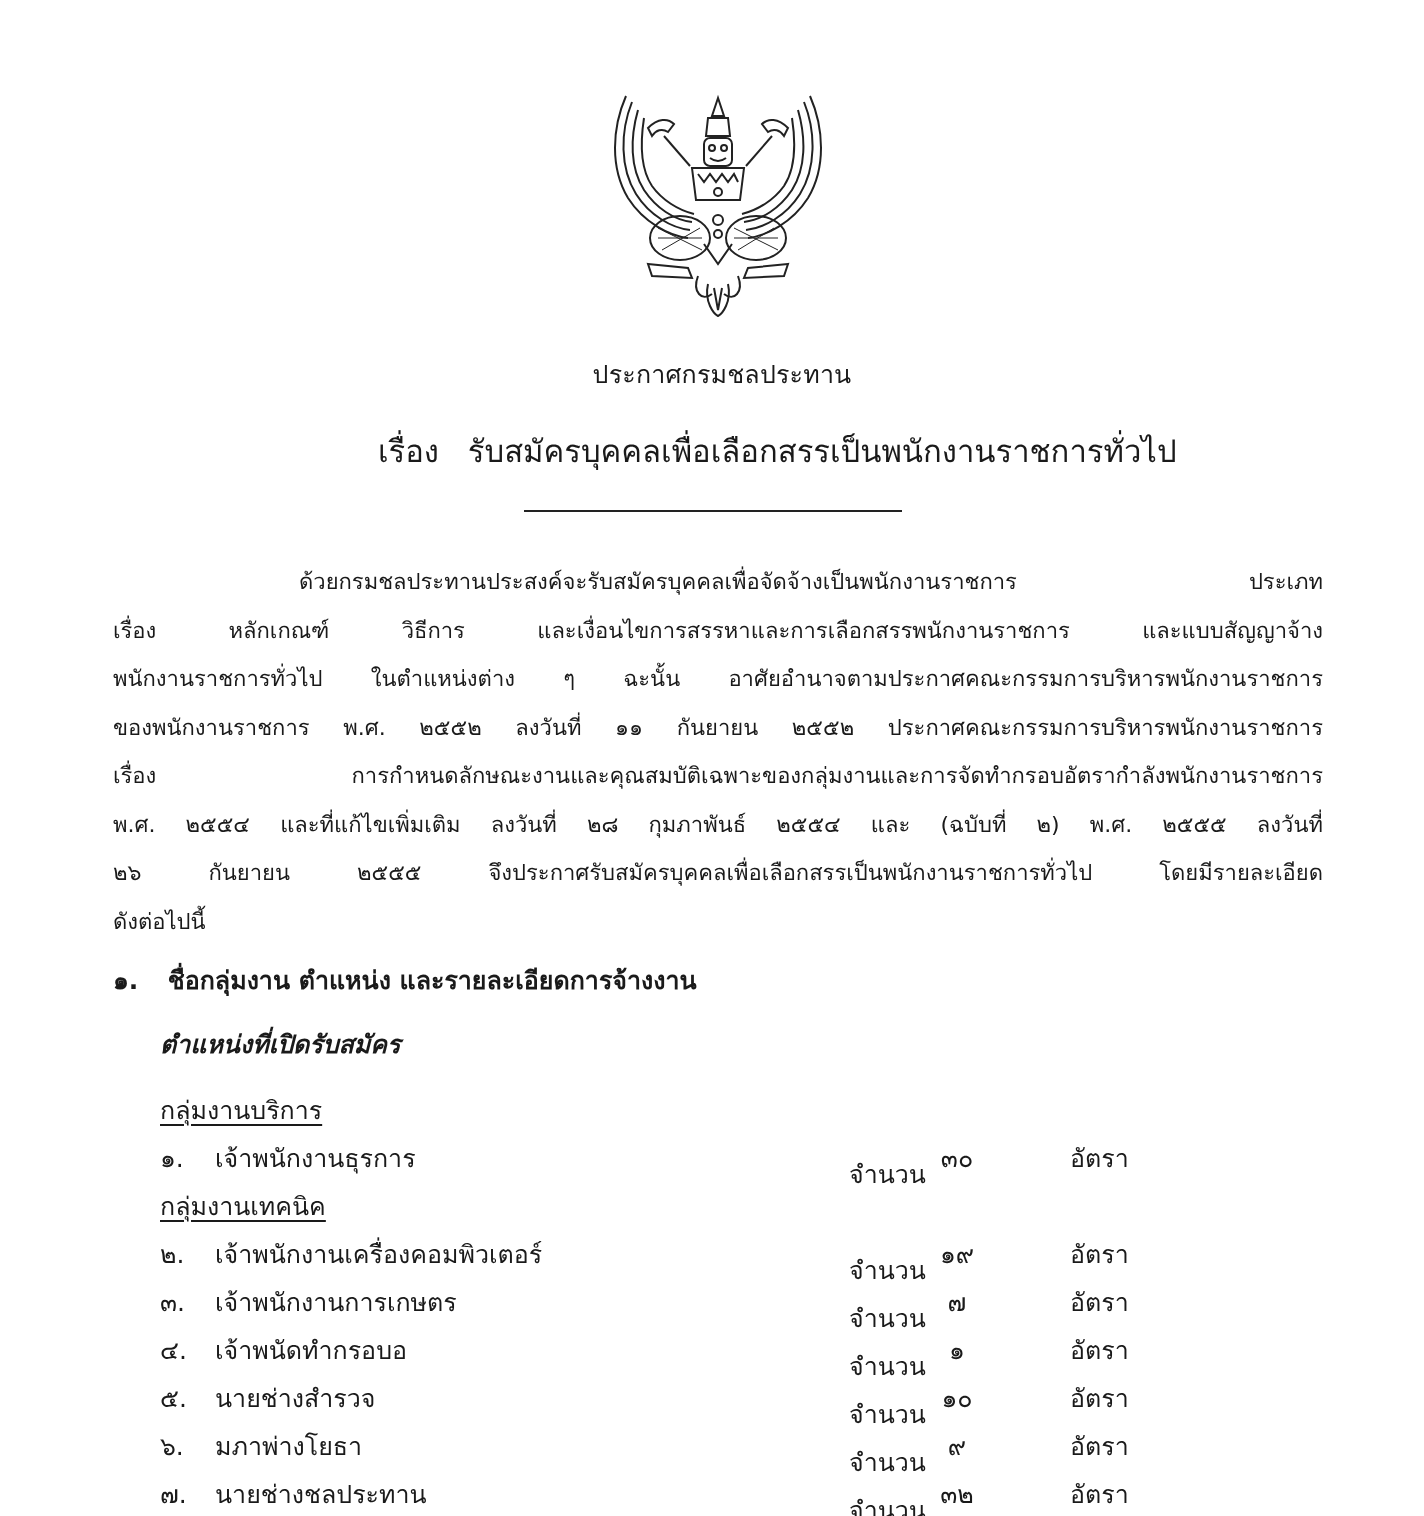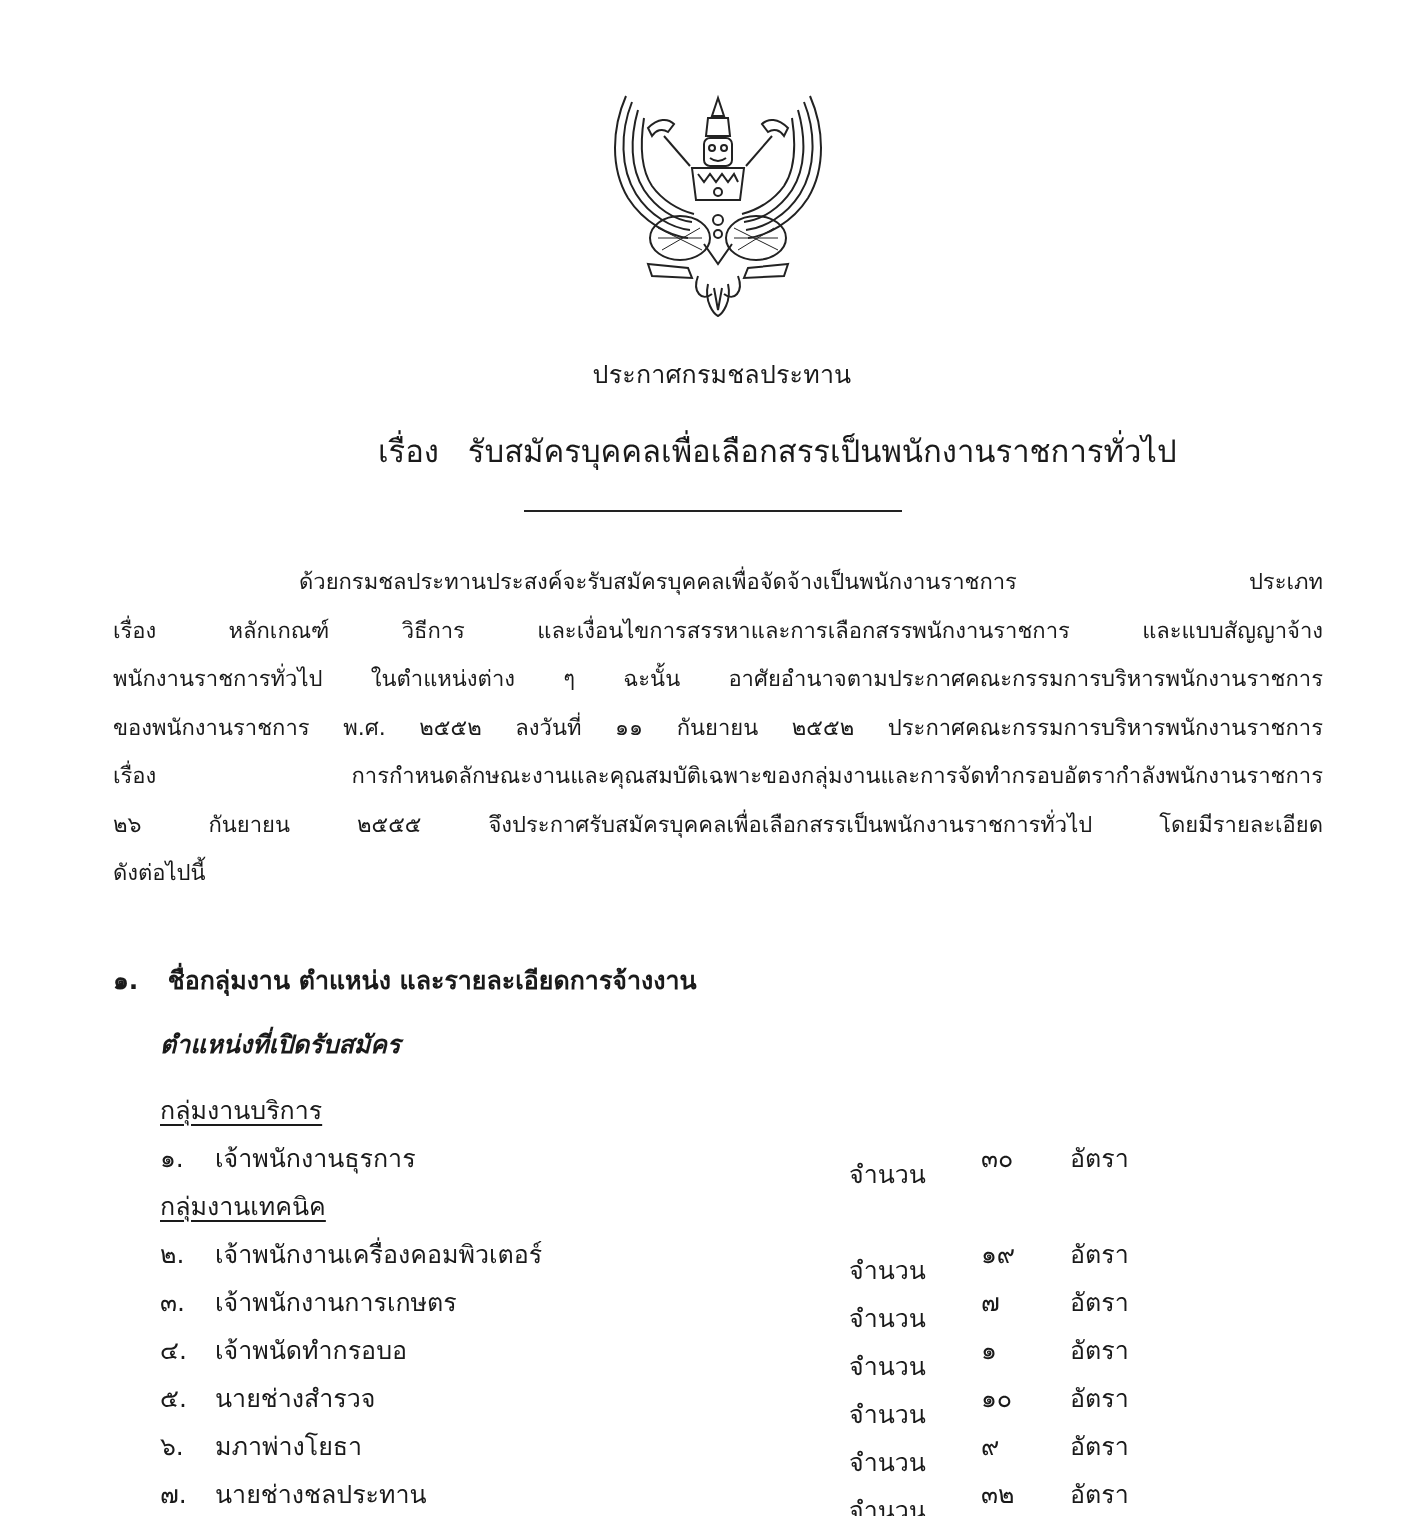--- a/index.html
+++ b/index.html
@@ -101,21 +101,21 @@
     position: absolute;
     left: 160px;
     width: 1000px;
     font-size: 25px;
     white-space: nowrap;
     height: 40px;
   }
   .item .num { position: absolute; left: 0; }
   .item .name { position: absolute; left: 55px; }
   .item .count-label { position: absolute; left: 689px; margin-top: 16px; }
-  .item .count { position: absolute; left: 821px; width: 56px; text-align: left; }
+  .item .count { position: absolute; left: 769px; width: 56px; text-align: center; }
   .item .unit { position: absolute; left: 910px; }
 </style>
 </head>
 <body>
 
 <div class="page">
 
   <div class="emblem">
     <svg width="220" height="232" viewBox="0 0 220 232" fill="none" stroke="#222" stroke-width="2">
 
@@ -170,20 +170,21 @@
     <span>รับสมัครบุคคลเพื่อเลือกสรรเป็นพนักงานราชการทั่วไป</span>
   </div>
   <div class="rule"></div>
 
   <div class="para">
     <span class="line indent">ด้วยกรมชลประทานประสงค์จะรับสมัครบุคคลเพื่อจัดจ้างเป็นพนักงานราชการ ประเภท</span>
     <span class="line">เรื่อง หลักเกณฑ์ วิธีการ และเงื่อนไขการสรรหาและการเลือกสรรพนักงานราชการ และแบบสัญญาจ้าง</span>
     <span class="line">พนักงานราชการทั่วไป ในตำแหน่งต่าง ๆ ฉะนั้น อาศัยอำนาจตามประกาศคณะกรรมการบริหารพนักงานราชการ</span>
     <span class="line">ของพนักงานราชการ พ.ศ. ๒๕๕๒ ลงวันที่ ๑๑ กันยายน ๒๕๕๒ ประกาศคณะกรรมการบริหารพนักงานราชการ</span>
     <span class="line">เรื่อง การกำหนดลักษณะงานและคุณสมบัติเฉพาะของกลุ่มงานและการจัดทำกรอบอัตรากำลังพนักงานราชการ</span>
+    <span class="line">พ.ศ. ๒๕๕๔ และที่แก้ไขเพิ่มเติม ลงวันที่ ๒๘ กุมภาพันธ์ ๒๕๕๔ และ (ฉบับที่ ๒) พ.ศ. ๒๕๕๕ ลงวันที่</span>
     <span class="line">๒๖ กันยายน ๒๕๕๕ จึงประกาศรับสมัครบุคคลเพื่อเลือกสรรเป็นพนักงานราชการทั่วไป โดยมีรายละเอียด</span>
     <span class="line last">ดังต่อไปนี้</span>
   </div>
 
   <div class="section-head">
     <span class="num">๑.</span>
     <span>ชื่อกลุ่มงาน ตำแหน่ง และรายละเอียดการจ้างงาน</span>
   </div>
   <div class="sub-head">ตำแหน่งที่เปิดรับสมัคร</div>
 

